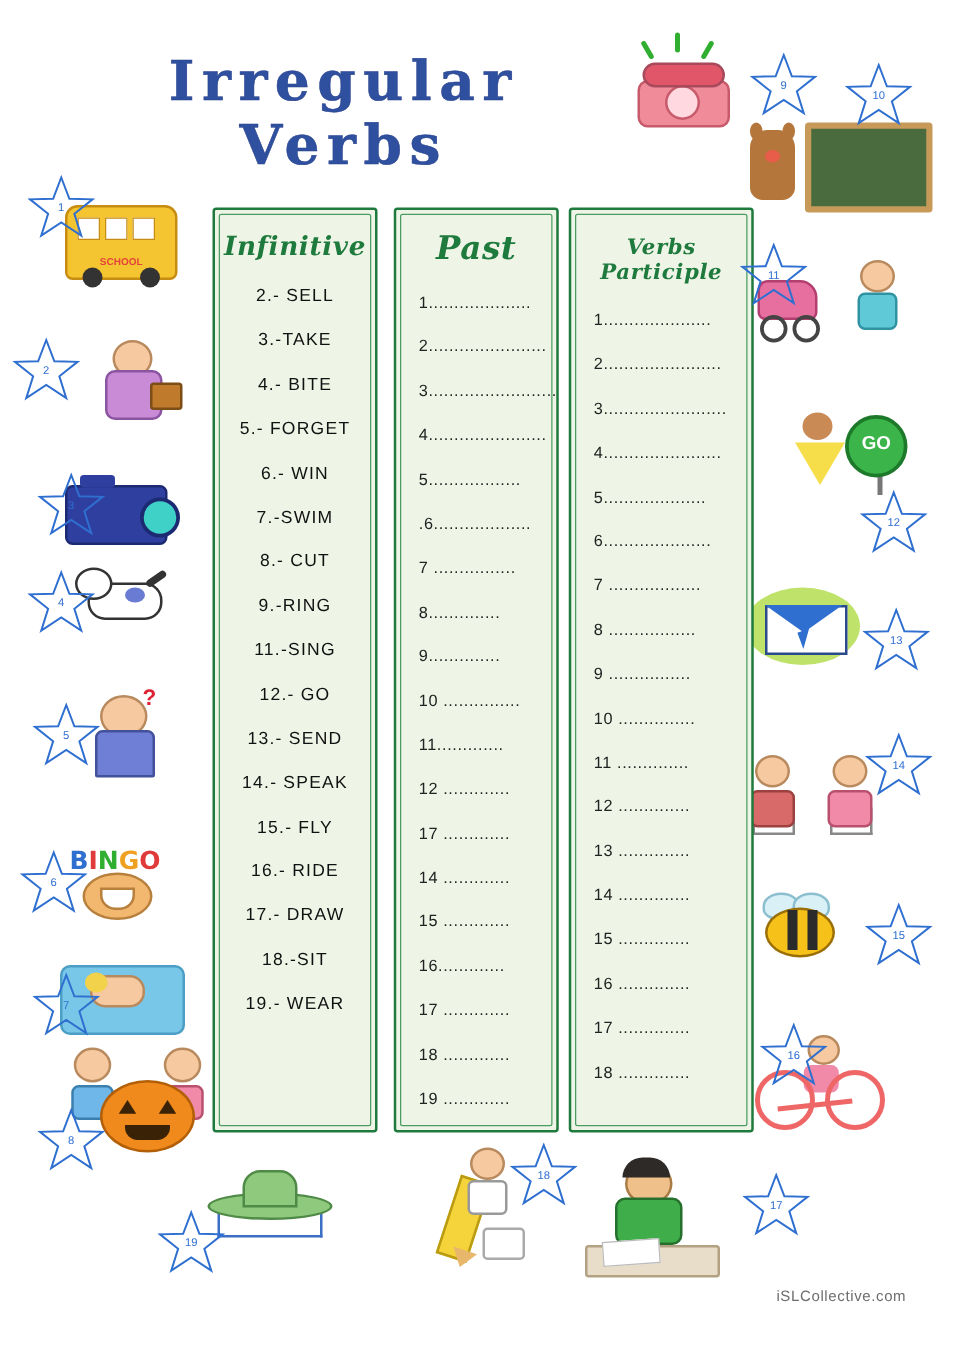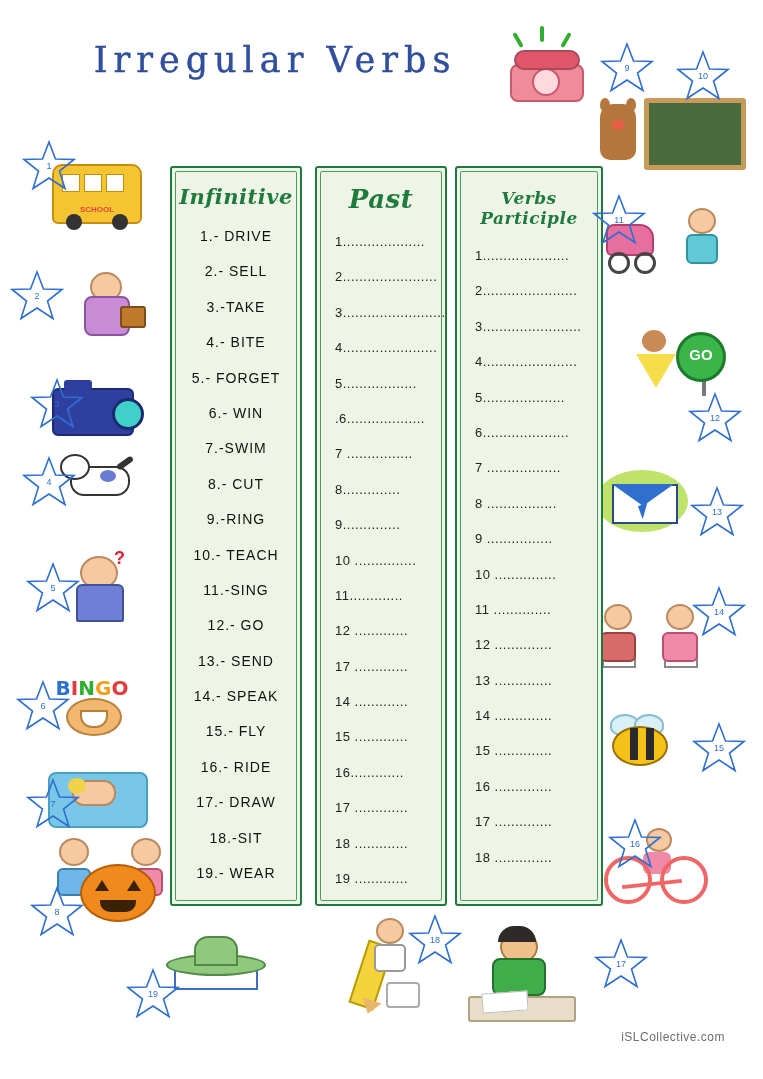--- a/index.html
+++ b/index.html
@@ -19,24 +19,24 @@
   }
 
   
   #title {
     position: absolute;
     left: 60px;
     top: 40px;
     width: 430px;
     text-align: center;
     font-family: "DejaVu Serif", serif;
-    font-size: 35px;
+    font-size: 44px;
     letter-spacing: 6px;
     color: #2f4f9f;
-    font-weight: normal;
+    font-weight: bold;
     -webkit-text-stroke: 0.4px #27408b;
   }
 
   
   .col {
     position: absolute;
     top: 166px;
     width: 132px;
     height: 740px;
     background: #eef5e6;
@@ -515,30 +515,28 @@
       <div class="hair"></div>
       <div class="bd"></div>
       <div class="desk"></div>
       <div class="paper"></div>
     </div>
   </div>
 
   <div class="col inner-line" id="col-inf">
     <div class="col-head">Infinitive</div>
     <ul class="col-list">
-      <li>1.-  DRIVE</li>
       <li>2.-   SELL</li>
       <li>3.-TAKE</li>
       <li>4.- BITE</li>
       <li>5.- FORGET</li>
       <li>6.- WIN</li>
       <li>7.-SWIM</li>
       <li>8.- CUT</li>
       <li>9.-RING</li>
-      <li>10.- TEACH</li>
       <li>11.-SING</li>
       <li>12.- GO</li>
       <li>13.- SEND</li>
       <li>14.- SPEAK</li>
       <li>15.- FLY</li>
       <li>16.- RIDE</li>
       <li>17.- DRAW</li>
       <li>18.-SIT</li>
       <li>19.- WEAR</li>
     </ul>

